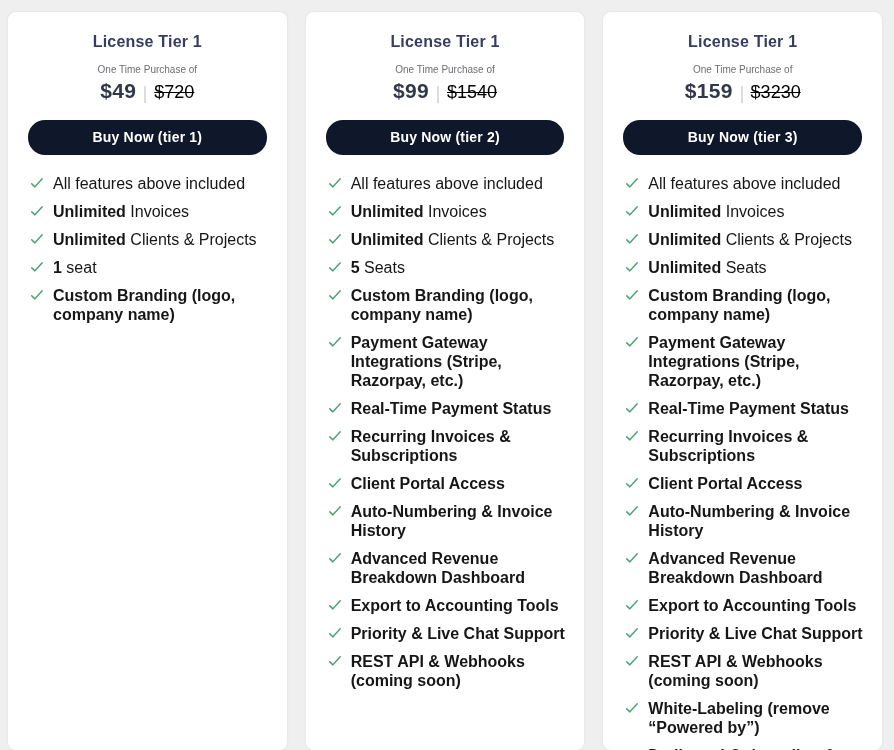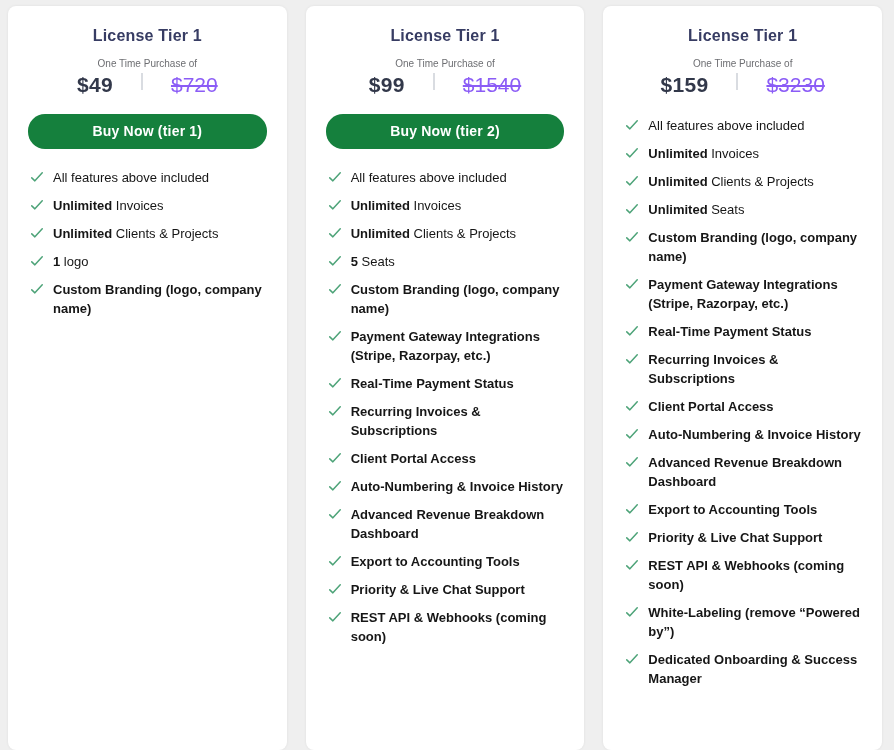--- a/index.html
+++ b/index.html
@@ -5,21 +5,21 @@
   * { box-sizing: border-box; margin: 0; padding: 0; }
   html, body {
     width: 894px; height: 750px;
     overflow: hidden;
     background: #efefef;
     font-family: "Liberation Sans", "DejaVu Sans", sans-serif;
   }
   .pricing-row {
     display: flex;
     gap: 19px;
-    padding: 6px 12px 0 8px;
+    padding: 12px 12px 0 8px;
     height: 750px;
     align-items: stretch;
   }
   .tier-card {
     flex: 1 1 0;
     background: #ffffff;
     border-radius: 8px;
     box-shadow: 0 0 3px rgba(0,0,0,0.07);
     padding: 14px 13px 10px 13px;
   }
@@ -33,66 +33,66 @@
   }
   .purchase-label {
     text-align: center;
     color: #6d6e72;
     font-size: 10px;
     margin-top: 13px;
   }
   .price-row {
     display: flex;
     justify-content: center;
-    align-items: flex-start;
-    gap: 28px;
+    align-items: flex-end;
+    gap: 8px;
     margin-top: 4px;
   }
   .price {
     color: #32384a;
     font-size: 21px;
     font-weight: 700;
     letter-spacing: 0.3px;
   }
   .price-divider {
     width: 2px;
     height: 17px;
     background: #d9dce1;
   }
   .old-price {
-    color: #8b5cf6;
-    font-size: 21px;
+    color: #000000;
+    font-size: 18px;
     text-decoration: line-through;
   }
   .buy-button {
     display: block;
     width: calc(100% - 14px);
     margin: 17px auto 0 auto;
-    background: #15803d;
+    background: #0f172a;
     color: #ffffff;
     font-family: "Liberation Sans", "DejaVu Sans", sans-serif;
     font-size: 14px;
     font-weight: 700;
     border: none;
     border-radius: 17px;
     padding: 9px 0 10px 0;
     cursor: pointer;
     letter-spacing: 0.2px;
   }
   .feature-list {
     list-style: none;
     margin-top: 19px;
     padding: 0 2px 0 9px;
   }
   .feature-item {
     display: flex;
     align-items: flex-start;
     gap: 9px;
     margin-bottom: 9px;
-    font-size: 13px;
+    font-size: 16px;
     line-height: 19px;
     color: #161616;
   }
   .feature-item .check {
     flex: 0 0 auto;
     margin-top: 2px;
     display: inline-flex;
   }
   .feature-item b { font-weight: 700; }
 </style>
@@ -134,21 +134,21 @@
             </svg>
           </span>
           <span class="ftext"><b>Unlimited</b><span> Clients &amp; Projects</span></span>
         </li>
         <li class="feature-item">
           <span class="check">
             <svg width="14" height="14" viewBox="0 0 16 16">
               <path d="M2 9 L5.6 12.4 L14 3.2" fill="none" stroke="#4da378" stroke-width="1.7" stroke-linecap="round" stroke-linejoin="round"></path>
             </svg>
           </span>
-          <span class="ftext"><b>1</b><span> logo</span></span>
+          <span class="ftext"><b>1</b><span> seat</span></span>
         </li>
         <li class="feature-item">
           <span class="check">
             <svg width="14" height="14" viewBox="0 0 16 16">
               <path d="M2 9 L5.6 12.4 L14 3.2" fill="none" stroke="#4da378" stroke-width="1.7" stroke-linecap="round" stroke-linejoin="round"></path>
             </svg>
           </span>
           <span class="ftext"><b>Custom Branding (logo, company name)</b><span></span></span>
         </li>
       </ul>
@@ -280,20 +280,21 @@
   </div>
 
   <div class="tier-card">
     <div class="tier-title">License Tier 1</div>
     <div class="purchase-label">One Time Purchase of</div>
     <div class="price-row">
       <span class="price">$159</span>
       <span class="price-divider"></span>
       <span class="old-price">$3230</span>
     </div>
+    <button class="buy-button">Buy Now (tier 3)</button>
     <ul class="feature-list">
         <li class="feature-item">
           <span class="check">
             <svg width="14" height="14" viewBox="0 0 16 16">
               <path d="M2 9 L5.6 12.4 L14 3.2" fill="none" stroke="#4da378" stroke-width="1.7" stroke-linecap="round" stroke-linejoin="round"></path>
             </svg>
           </span>
           <span class="ftext"><b></b><span>All features above included</span></span>
         </li>
         <li class="feature-item">

